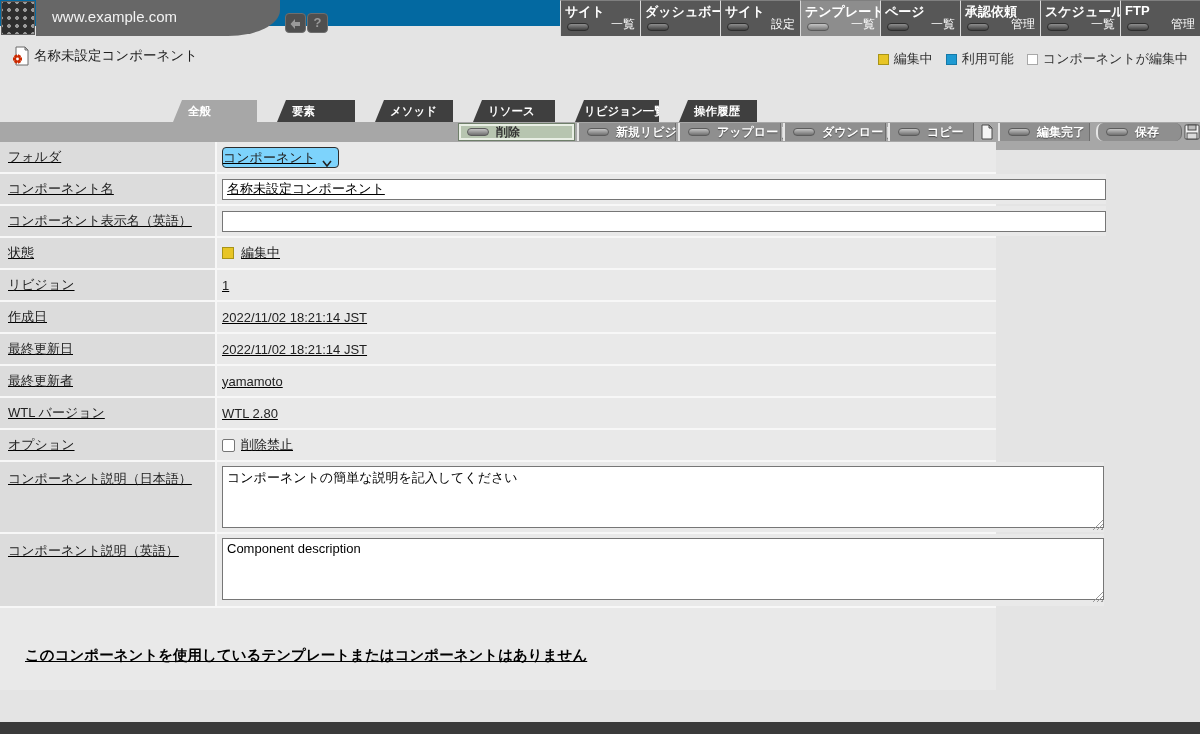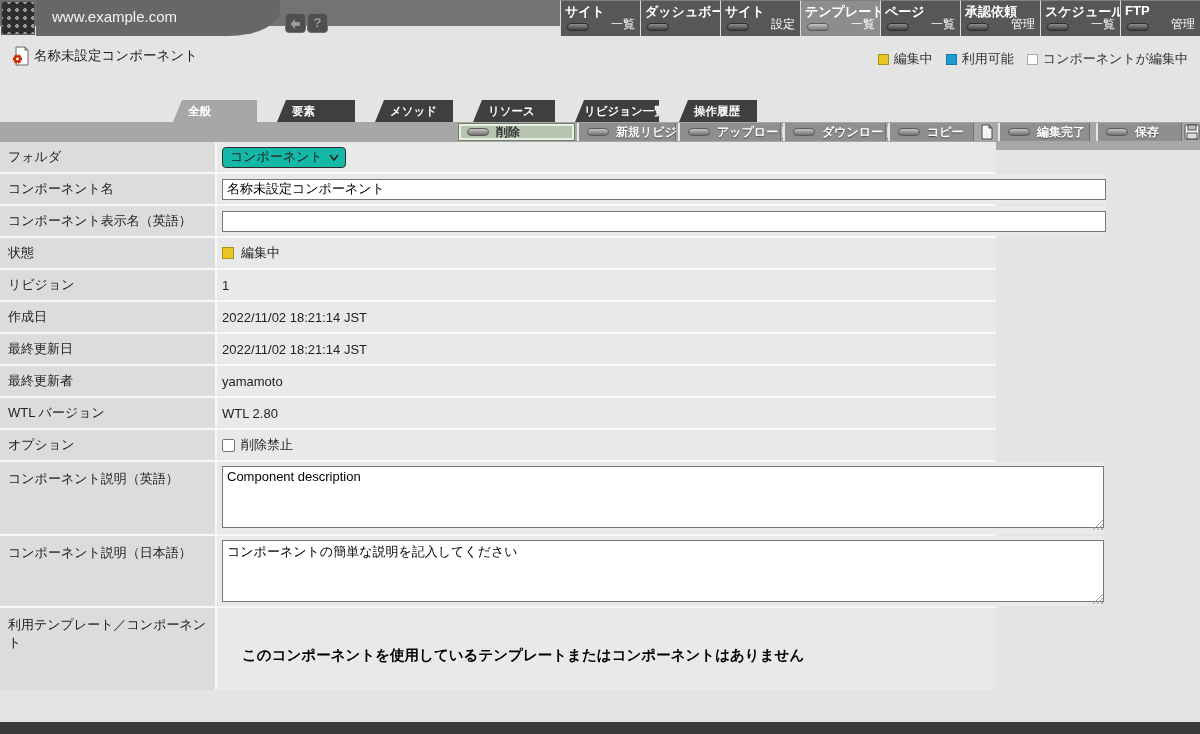--- a/index.html
+++ b/index.html
@@ -1,19 +1,19 @@
 <!DOCTYPE html>
 <html><head>
 <meta charset="utf-8">
 <style>
   * { margin:0; padding:0; box-sizing:border-box; }
   html,body { width:1200px; height:734px; font-family:"Liberation Sans","DejaVu Sans",sans-serif; background:#e4e4e4; overflow:hidden; }
 
   
-  #topbar { position:absolute; top:0; left:0; width:1200px; height:26px; background:#737373; }
+  #topbar { position:absolute; top:0; left:0; width:1200px; height:26px; background:#0369a1; }
   #app-icon { position:absolute; left:1px; top:1px; width:34px; height:34px; background:#2e2e2e; border:1px solid #5c5c5c;
     background-image:radial-gradient(circle at 4px 4px,#9a9a9a 1.6px,transparent 2.2px); background-size:8px 8px; background-position:3px 4px; background-clip:content-box; }
   #site-tab { position:absolute; left:36px; top:0; width:244px; height:36px; background:#676767; border-bottom-right-radius:52px 26px;
     color:#f2f2f2; font-size:15px; line-height:34px; padding-left:16px; }
   .mini-btn { position:absolute; top:13px; width:21px; height:20px; background:#4f4f4f; border:1px solid #6e6e6e; border-radius:4px;
     color:#9a9a9a; font-weight:bold; font-size:13px; text-align:center; line-height:18px; }
   #back-btn { left:285px; }
   #help-btn { left:307px; }
   #nav { position:absolute; left:560px; top:0; height:36px; display:flex; }
   .nav-item { position:relative; width:80px; height:36px; background:#575757; border-left:1px solid #d9d9d9; border-top:1px solid #7f7f7f; cursor:pointer; }
@@ -48,32 +48,32 @@
   .tbtn { position:absolute; top:1px; height:18px; display:flex; align-items:center; gap:7px; padding-left:8px;
     background:#8f8f8f; border-left:2px solid #e6e6e6; border-right:1px solid #6f6f6f; cursor:pointer;
     color:#fff; font-weight:bold; font-size:12px; text-shadow:0 1px 1px #4a4a4a; white-space:nowrap; }
   .tbtn .pill { width:22px; height:8px; border-radius:4px; background:linear-gradient(180deg,#c4c4c4,#707070); border:1px solid #5c5c5c; flex:0 0 auto; }
   #btn-delete { left:458px; width:117px; background:#b7c5b0; border:1px solid #6f7f6a; box-shadow:inset 0 0 0 2px #e9efe5; color:#333; text-shadow:none; }
   #btn-newrev { left:577px; width:99px; }
   #btn-upload { left:678px; width:103px; }
   #btn-download { left:783px; width:103px; }
   #btn-copy { left:888px; width:86px; }
   #btn-finish { left:998px; width:92px; }
-  #btn-save { left:1096px; width:86px; }
+  #btn-save { left:1096px; width:86px;border-radius:7px; }
   .bar-icon { position:absolute; top:2px; width:18px; height:17px; }
 
   
   #form { position:absolute; top:142px; left:0; width:1200px; }
-  .frow { display:flex; width:996px; border-bottom:2px solid #f7f7f7; }
+  .frow { display:flex; width:996px; border-bottom:2px solid #f7f7f7;text-decoration:underline; }
   .fl { width:217px; flex:0 0 217px; background:#dcdcdc; border-right:2px solid #f7f7f7; font-size:13px; color:#222; padding-left:8px; display:flex; align-items:center; }
   .fv { flex:1; background:#e9e9e9; padding-left:5px; display:flex; align-items:center; font-size:13px; color:#222; }
   .h32 { height:32px; }
   .top-align { align-items:flex-start; padding-top:8px; }
   .text-input { width:884px; height:21px; border:1px solid #767676; background:#fff; font-size:13px; padding:0 4px; font-family:"Liberation Sans","DejaVu Sans",sans-serif; }
-  .fake-select { height:21px; min-width:116px; background:#14b8a6; border:1.5px solid #2d2d2d; border-radius:4px; display:flex; align-items:center; gap:6px; padding:0 6px 0 7px; font-size:13px; cursor:pointer; }
+  .fake-select { height:21px; min-width:116px; background:#7dd3fc; border:1.5px solid #2d2d2d; border-radius:4px; display:flex; align-items:flex-end; gap:6px; padding:0 6px 0 0; font-size:13px; cursor:pointer; }
   .ta-wrap { position:relative; margin:4px 0; }
   textarea { width:882px; height:62px; border:1px solid #767676; background:#fff; font-size:13px; padding:2px 4px; resize:none; font-family:"Liberation Sans","DejaVu Sans",sans-serif; }
   .grip { position:absolute; right:1px; bottom:1px; width:11px; height:11px; cursor:nwse-resize;
     background:repeating-linear-gradient(135deg,transparent 0 2px,#9a9a9a 2px 3px); clip-path:polygon(100% 0,100% 100%,0 100%); }
   .checkbox { width:13px; height:13px; background:#fff; border:1px solid #767676; border-radius:2px; margin-right:6px; cursor:pointer; }
   .status-sq { width:12px; height:12px; background:#e8c525; border:1px solid #a89417; margin-right:7px; }
   #usage-msg { margin:38px 0 0 20px; font-size:14.5px; font-weight:bold; color:#000000; }
 
   #bottom-bar { position:absolute; top:722px; left:0; width:1200px; height:12px; background:#3a3a3a; }
 </style>
@@ -277,42 +277,41 @@
   </div>
 
   <div class="frow h32">
     <div class="fl">オプション</div>
     <div class="fv">
       <span class="checkbox"></span>
       <span>削除禁止</span>
     </div>
   </div>
 
+  <div class="frow" style="height:72px">
+    <div class="fl top-align">コンポーネント説明（日本語）</div>
+    <div class="fv" style="align-items:flex-start">
+      <div class="ta-wrap">
+        <textarea style="">コンポーネントの簡単な説明を記入してください</textarea>
+        <div class="grip"></div>
+      </div>
+    </div>
+  </div>
+
   <div class="frow" style="height:74px">
     <div class="fl top-align">コンポーネント説明（英語）</div>
     <div class="fv" style="align-items:flex-start">
       <div class="ta-wrap">
         <textarea style="">Component description</textarea>
         <div class="grip"></div>
       </div>
     </div>
   </div>
 
-  <div class="frow" style="height:72px">
-    <div class="fl top-align">コンポーネント説明（日本語）</div>
-    <div class="fv" style="align-items:flex-start">
-      <div class="ta-wrap">
-        <textarea style="">コンポーネントの簡単な説明を記入してください</textarea>
-        <div class="grip"></div>
-      </div>
-    </div>
-  </div>
-
   <div class="frow" style="height:82px; border-bottom:none">
-    <div class="fl top-align">利用テンプレート／コンポーネント</div>
     <div class="fv" style="align-items:flex-start">
       <div id="usage-msg">このコンポーネントを使用しているテンプレートまたはコンポーネントはありません</div>
     </div>
   </div>
 
 </div>
 
 <div id="bottom-bar"></div>
 
 </body></html>

